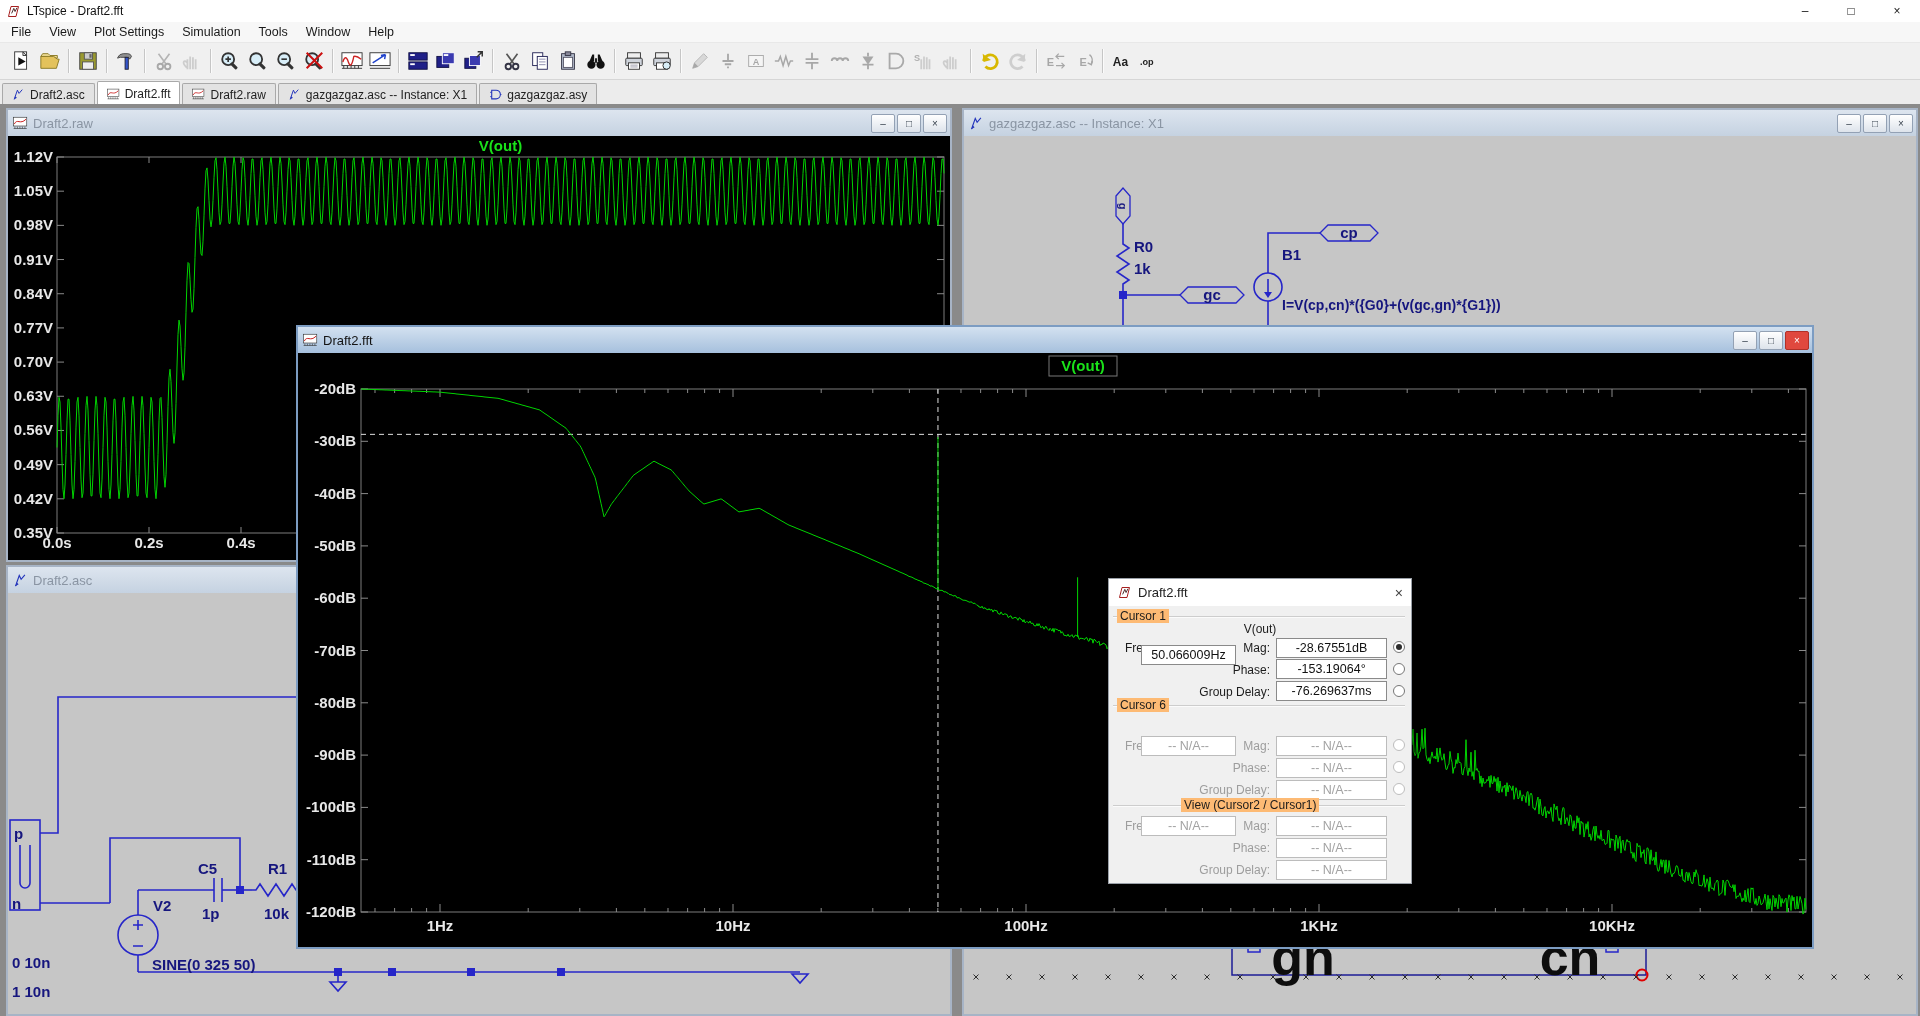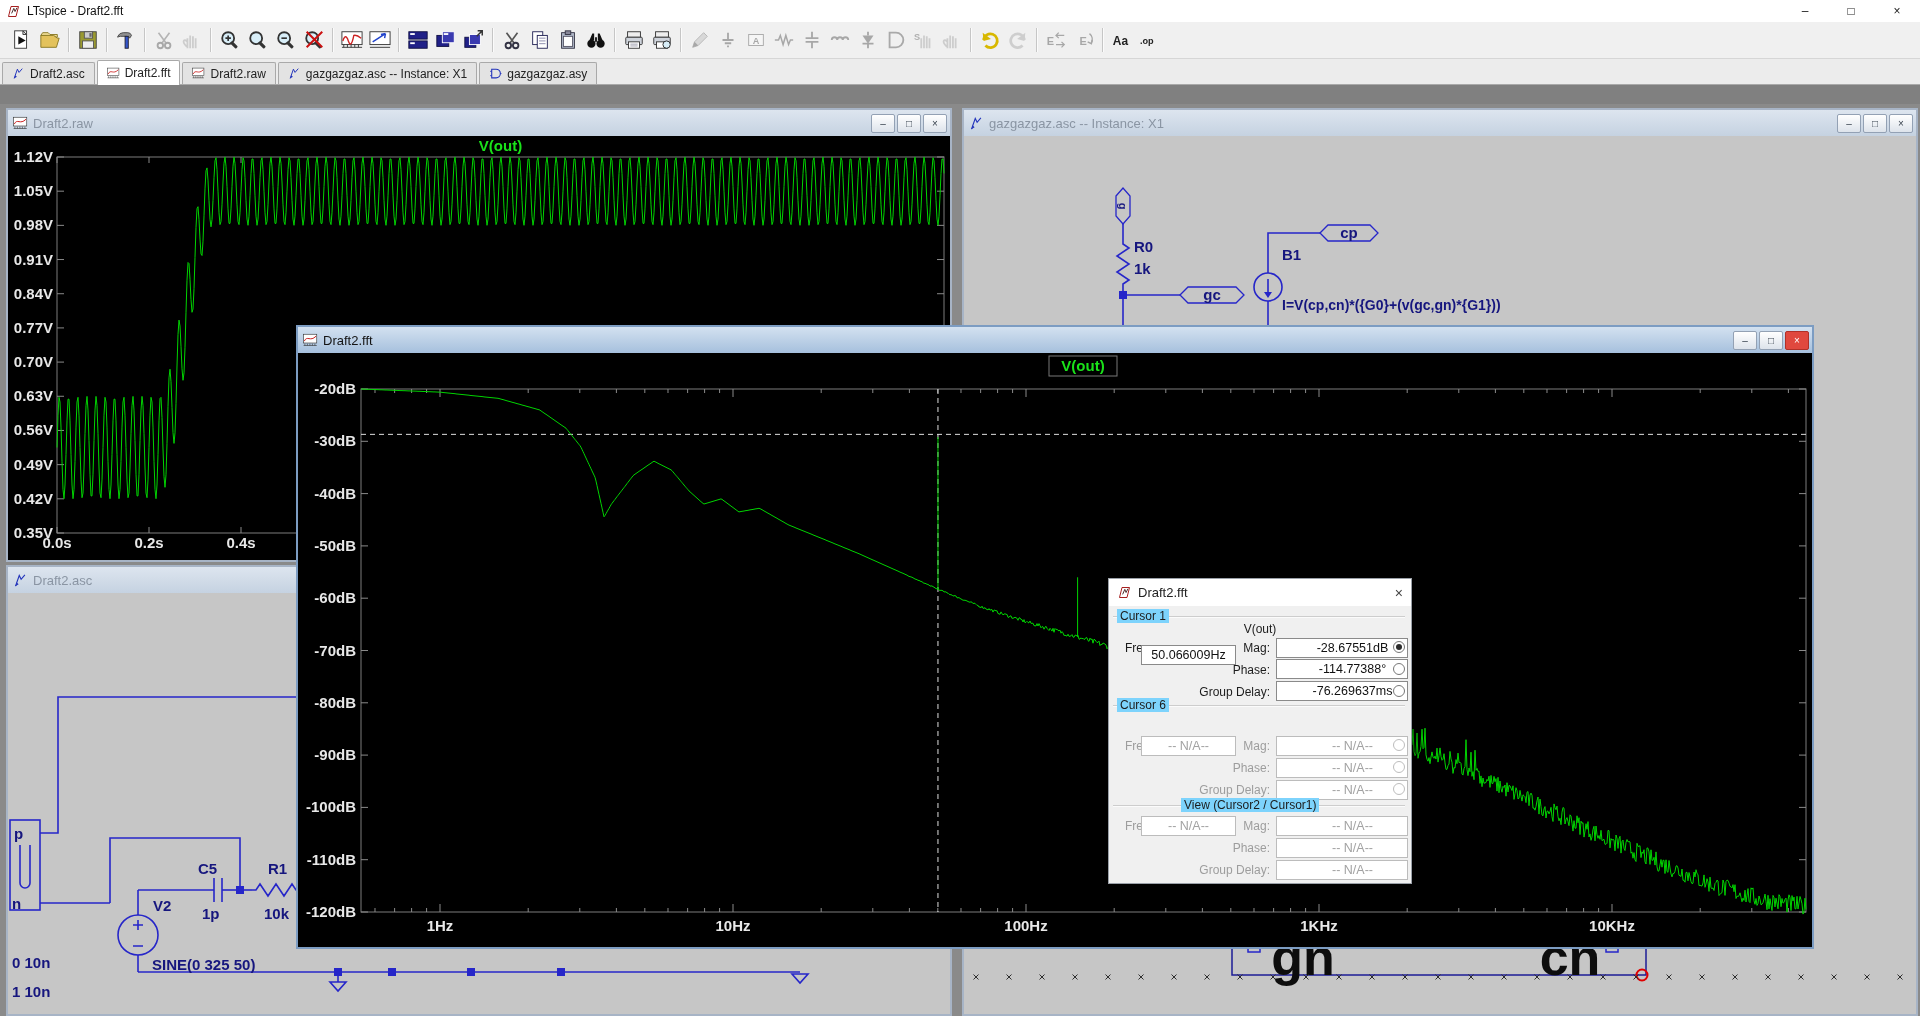--- a/index.html
+++ b/index.html
@@ -59,27 +59,27 @@
   svg.schem text.fml{fill:#16167e;font:bold 14px "Liberation Sans",sans-serif;}
   svg.schem text.bigpin{fill:#0d0d0d;font:bold 52px "Liberation Sans",sans-serif;}
   svg.schem .mark{stroke:#2e2e2e;stroke-width:1;}
   
   .dialog{position:absolute;background:#f0f0f0;border:1px solid #9aa0a8;box-shadow:3px 3px 9px rgba(0,0,0,.45);}
   .dlg-title{height:27px;background:#fff;display:flex;align-items:center;gap:6px;padding:0 8px;
              font-size:13px;color:#222;}
   .dlg-close{margin-left:auto;font-size:14px;color:#444;}
   .dlg-body{position:absolute;left:0;top:27px;right:0;bottom:0;font-size:12px;color:#1c1c1c;}
   .etch{position:absolute;height:0;border-top:1px solid #cdcdcd;border-bottom:1px solid #fbfbfb;}
-  .grp-label{position:absolute;background:#7dd3fc;padding:0 3px;font-size:12px;color:#1c1c1c;}
+  .grp-label{position:absolute;background:#fdba74;padding:0 3px;font-size:12px;color:#1c1c1c;}
   .vout-center{position:absolute;left:0;right:0;text-align:center;font-size:12px;color:#1c1c1c;}
   .lbl{position:absolute;text-align:right;color:#1c1c1c;}
   .lbl.dis{color:#9d9d9d;}
   .fld{position:absolute;width:93px;height:18px;background:#fff;border:1px solid #8a8a8a;
        display:flex;align-items:center;justify-content:center;font-size:12.5px;color:#111;}
-  .fld.wide{width:109px;padding-left:21px;}
+  .fld.wide{width:109px;}
   .fld.dis{color:#a2a2a2;border-color:#bcbcbc;}
   .radio{position:absolute;width:12px;height:12px;border:1px solid #777;border-radius:50%;background:#fff;box-sizing:border-box;}
   .radio.sel::after{content:"";position:absolute;left:2px;top:2px;right:2px;bottom:2px;background:#2c2c2c;border-radius:50%;}
   .radio.dis{border-color:#bdbdbd;}
   .icon16{display:flex;align-items:center;justify-content:center;}
 </style>
 </head>
 <body>
 
 <div id="root">
@@ -92,20 +92,29 @@
         </svg>
       </span>
     <span class="title-text">LTspice - Draft2.fft</span>
     <div class="caption-buttons">
       <div class="cap-btn">–</div>
       <div class="cap-btn">□</div>
       <div class="cap-btn">×</div>
     </div>
   </div>
 
+  <div class="menubar" id="menubar">
+      <div class="menu-item">File</div>
+      <div class="menu-item">View</div>
+      <div class="menu-item">Plot Settings</div>
+      <div class="menu-item">Simulation</div>
+      <div class="menu-item">Tools</div>
+      <div class="menu-item">Window</div>
+      <div class="menu-item">Help</div>
+    </div>
 
   <div class="toolbar" id="toolbar">
       <span class="tbtn">
         <svg width="22" height="22" viewBox="0 0 24 24">
           <rect x="4" y="2" width="13" height="19" fill="#fff" stroke="#333"></rect>
           <path d="M13 2 l4 4 h-4 z" fill="#ddd" stroke="#333"></path>
           <path d="M8 8 L16 12.5 L8 17 z" fill="#111"></path>
         </svg>
       </span>
       <span class="tbtn">
@@ -778,21 +787,21 @@
         <div class="grp-label" style="left:8px;top:3px;">Cursor 1</div>
         <div class="vout-center" style="top:16px;">V(out)</div>
 
         <div class="lbl" style="left:2px;top:35px;width:42px;">Freq:</div>
         <div class="fld" style="left:32px;top:39px;">50.066009Hz</div>
         <div class="lbl" style="left:110px;top:35px;width:51px;">Mag:</div>
         <div class="fld wide" style="left:167px;top:32px;">-28.67551dB</div>
         <div class="radio sel" style="left:284px;top:35px;"></div>
 
         <div class="lbl" style="left:110px;top:57px;width:51px;">Phase:</div>
-        <div class="fld wide" style="left:167px;top:53px;">-114.77388°</div>
+        <div class="fld wide" style="left:167px;top:53px;">-153.19064°</div>
         <div class="radio" style="left:284px;top:57px;"></div>
 
         <div class="lbl" style="left:88px;top:79px;width:73px;">Group Delay:</div>
         <div class="fld wide" style="left:167px;top:75px;">-76.269637ms</div>
         <div class="radio" style="left:284px;top:79px;"></div>
 
         <div class="etch" style="left:4px;right:6px;top:99px;"></div>
         <div class="grp-label" style="left:8px;top:92px;">Cursor 6</div>
 
         <div class="lbl dis" style="left:2px;top:133px;width:42px;">Freq:</div>

